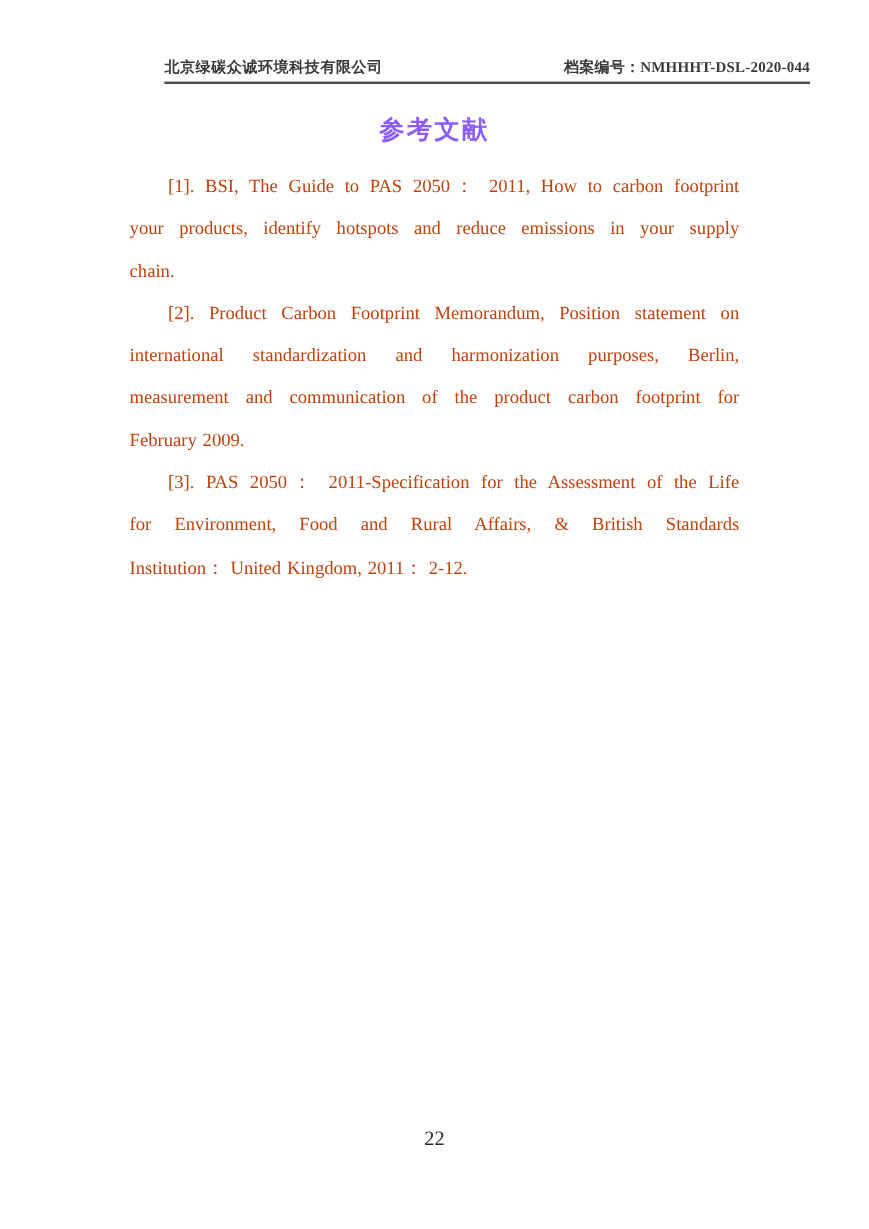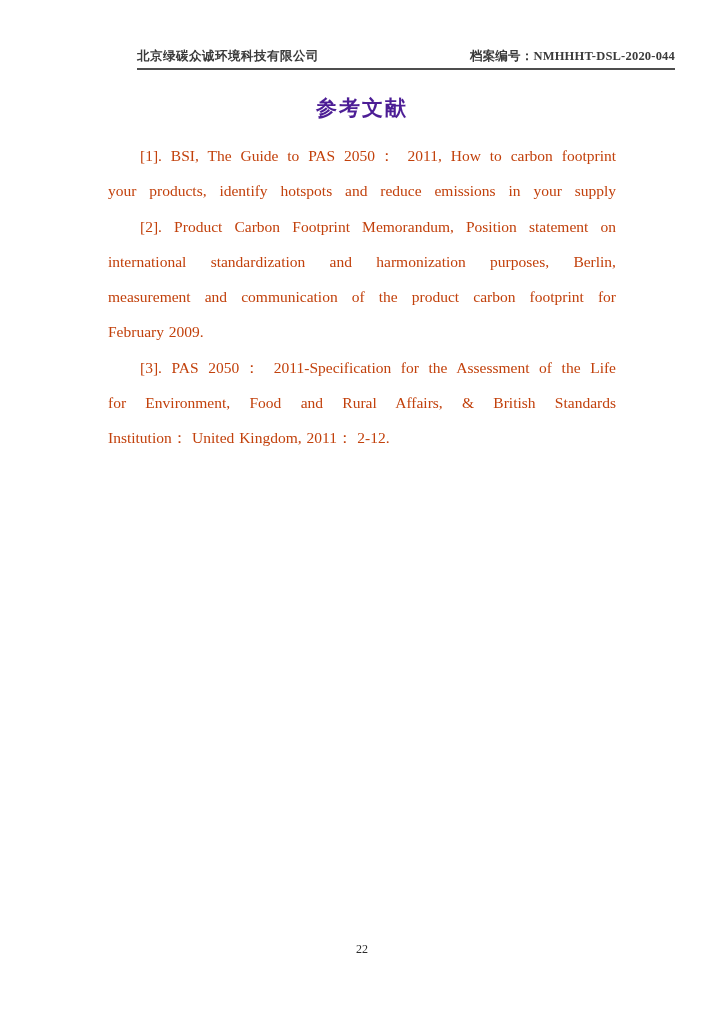--- a/index.html
+++ b/index.html
@@ -41,21 +41,21 @@
   
   .section-title {
     position: absolute;
     top: 93px;
     left: 0;
     width: 724px;
     text-align: center;
     font-size: 21px;
     font-weight: 700;
     letter-spacing: 2px;
-    color: #4c1d95;
+    color: #8b5cf6;
     line-height: 30px;
   }
   
   .references {
     position: absolute;
     top: 138px;
     left: 108px;
     width: 508px;
     font-size: 15.5px;
     color: #c2410c;
@@ -75,21 +75,21 @@
     text-align: left;
     text-align-last: left;
   }
   
   .page-footer {
     position: absolute;
     top: 941px;
     left: 0;
     width: 724px;
     text-align: center;
-    font-size: 12px;
+    font-size: 17px;
     color: #2b2b2b;
     line-height: 16px;
   }
 </style>
 </head>
 <body>
 
 <div class="page">
 
   <div class="page-header">
@@ -97,20 +97,21 @@
     <span class="doc-no"><span>档案编号：</span><span>NMHHHT-DSL-2020-044</span></span>
   </div>
 
   <div class="section-title">参考文献</div>
 
   <div class="references">
 
     <div>
       <div class="ref-line first">[1]. BSI, The Guide to PAS 2050： 2011, How to carbon footprint</div>
       <div class="ref-line">your products, identify hotspots and reduce emissions in your supply</div>
+      <div class="ref-line last">chain.</div>
     </div>
 
     <div>
       <div class="ref-line first">[2]. Product Carbon Footprint Memorandum, Position statement on</div>
       <div class="ref-line">international standardization and harmonization purposes, Berlin,</div>
       <div class="ref-line">measurement and communication of the product carbon footprint for</div>
       <div class="ref-line last">February 2009.</div>
     </div>
 
     <div>

